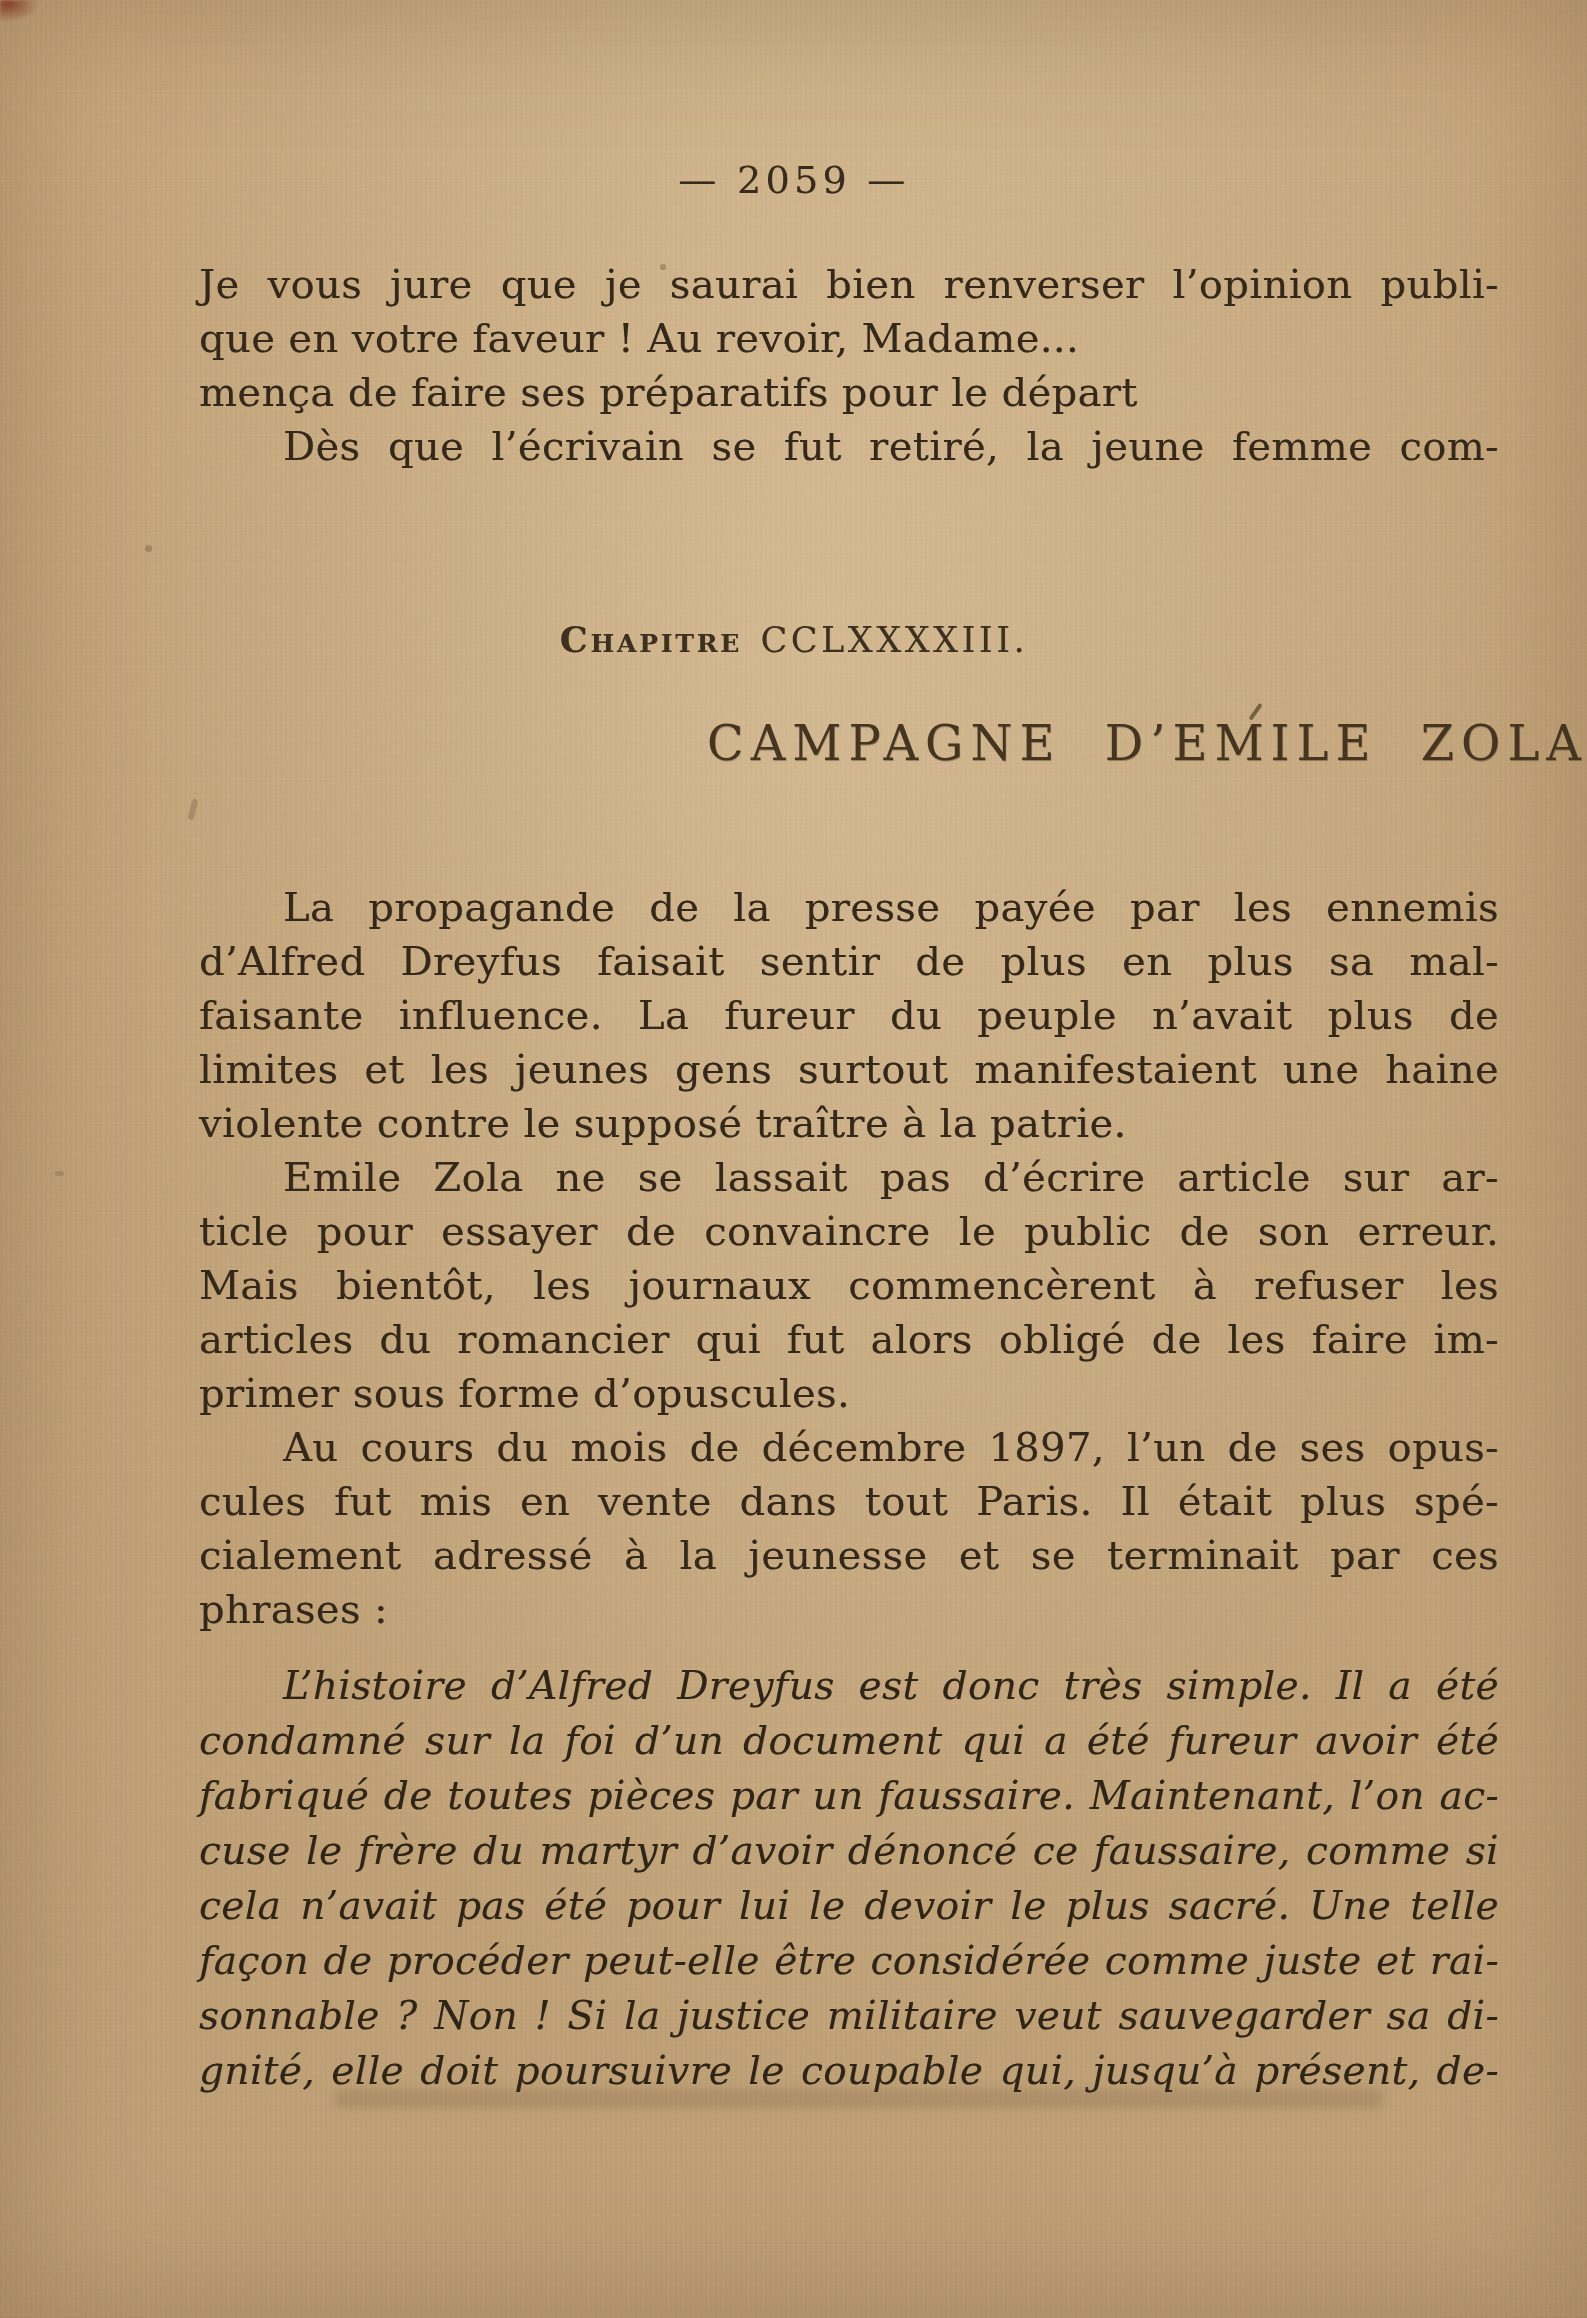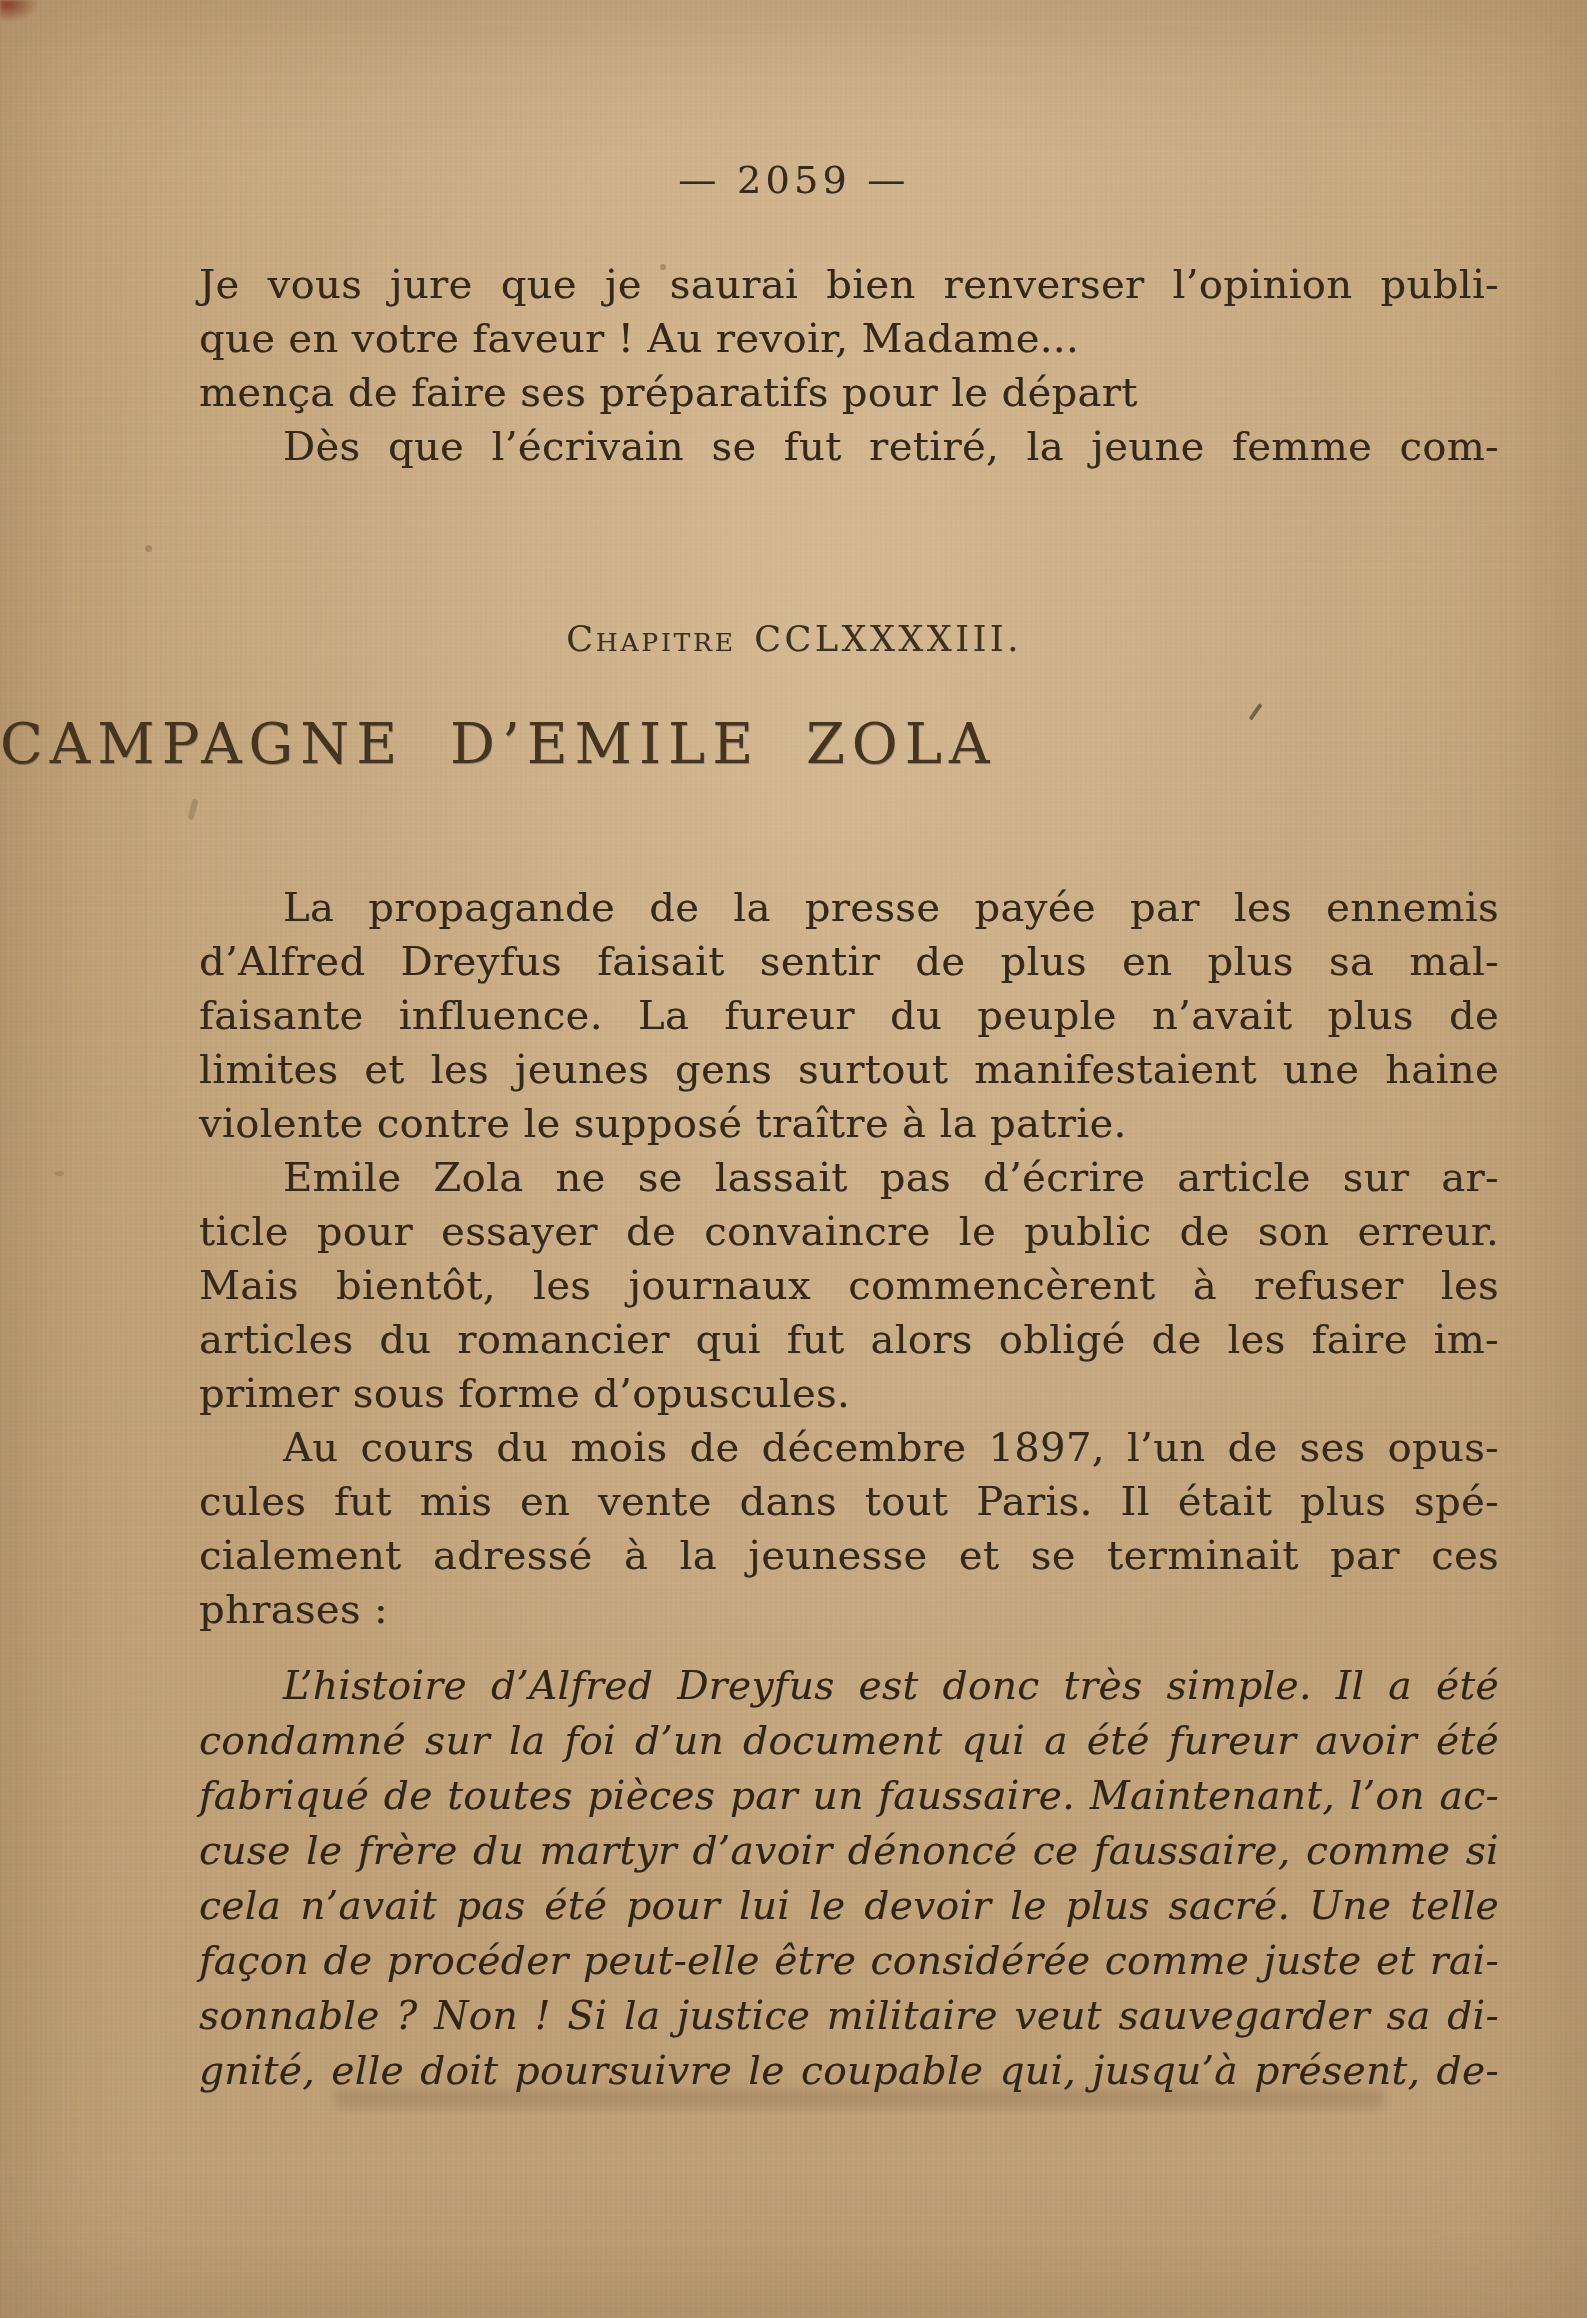--- a/index.html
+++ b/index.html
@@ -62,29 +62,29 @@
     position: absolute;
     top: 619px;
     left: 0;
     width: 100%;
     text-align: center;
     font-size: 35px;
     letter-spacing: 2.8px;
     color: #3d301e;
     text-shadow: 0.4px 0.4px 0.6px rgba(40,28,12,0.3);
   }
-  .chapter-word { font-variant: small-caps; margin-right: 18.5px; }
+  .chapter-word { font-variant: small-caps; margin-right: 18.5px; font-weight: bold; }
   .chapter-numeral { letter-spacing: 3.5px; margin-top: 40px; }
   .chapter-title {
     position: absolute;
     top: 715px;
     left: 0;
     width: 100%;
-    text-align: left;
-    font-size: 56px;
+    text-align: right;
+    font-size: 48px;
     line-height: 57px;
     letter-spacing: 7px;
     word-spacing: 21px;
     color: #453520;
     text-shadow: 0.5px 0.5px 0.7px rgba(40,28,12,0.35);
   }
   .corner-stain {
     position: absolute;
     left: 0; top: 0;
     width: 37px; height: 21px;

